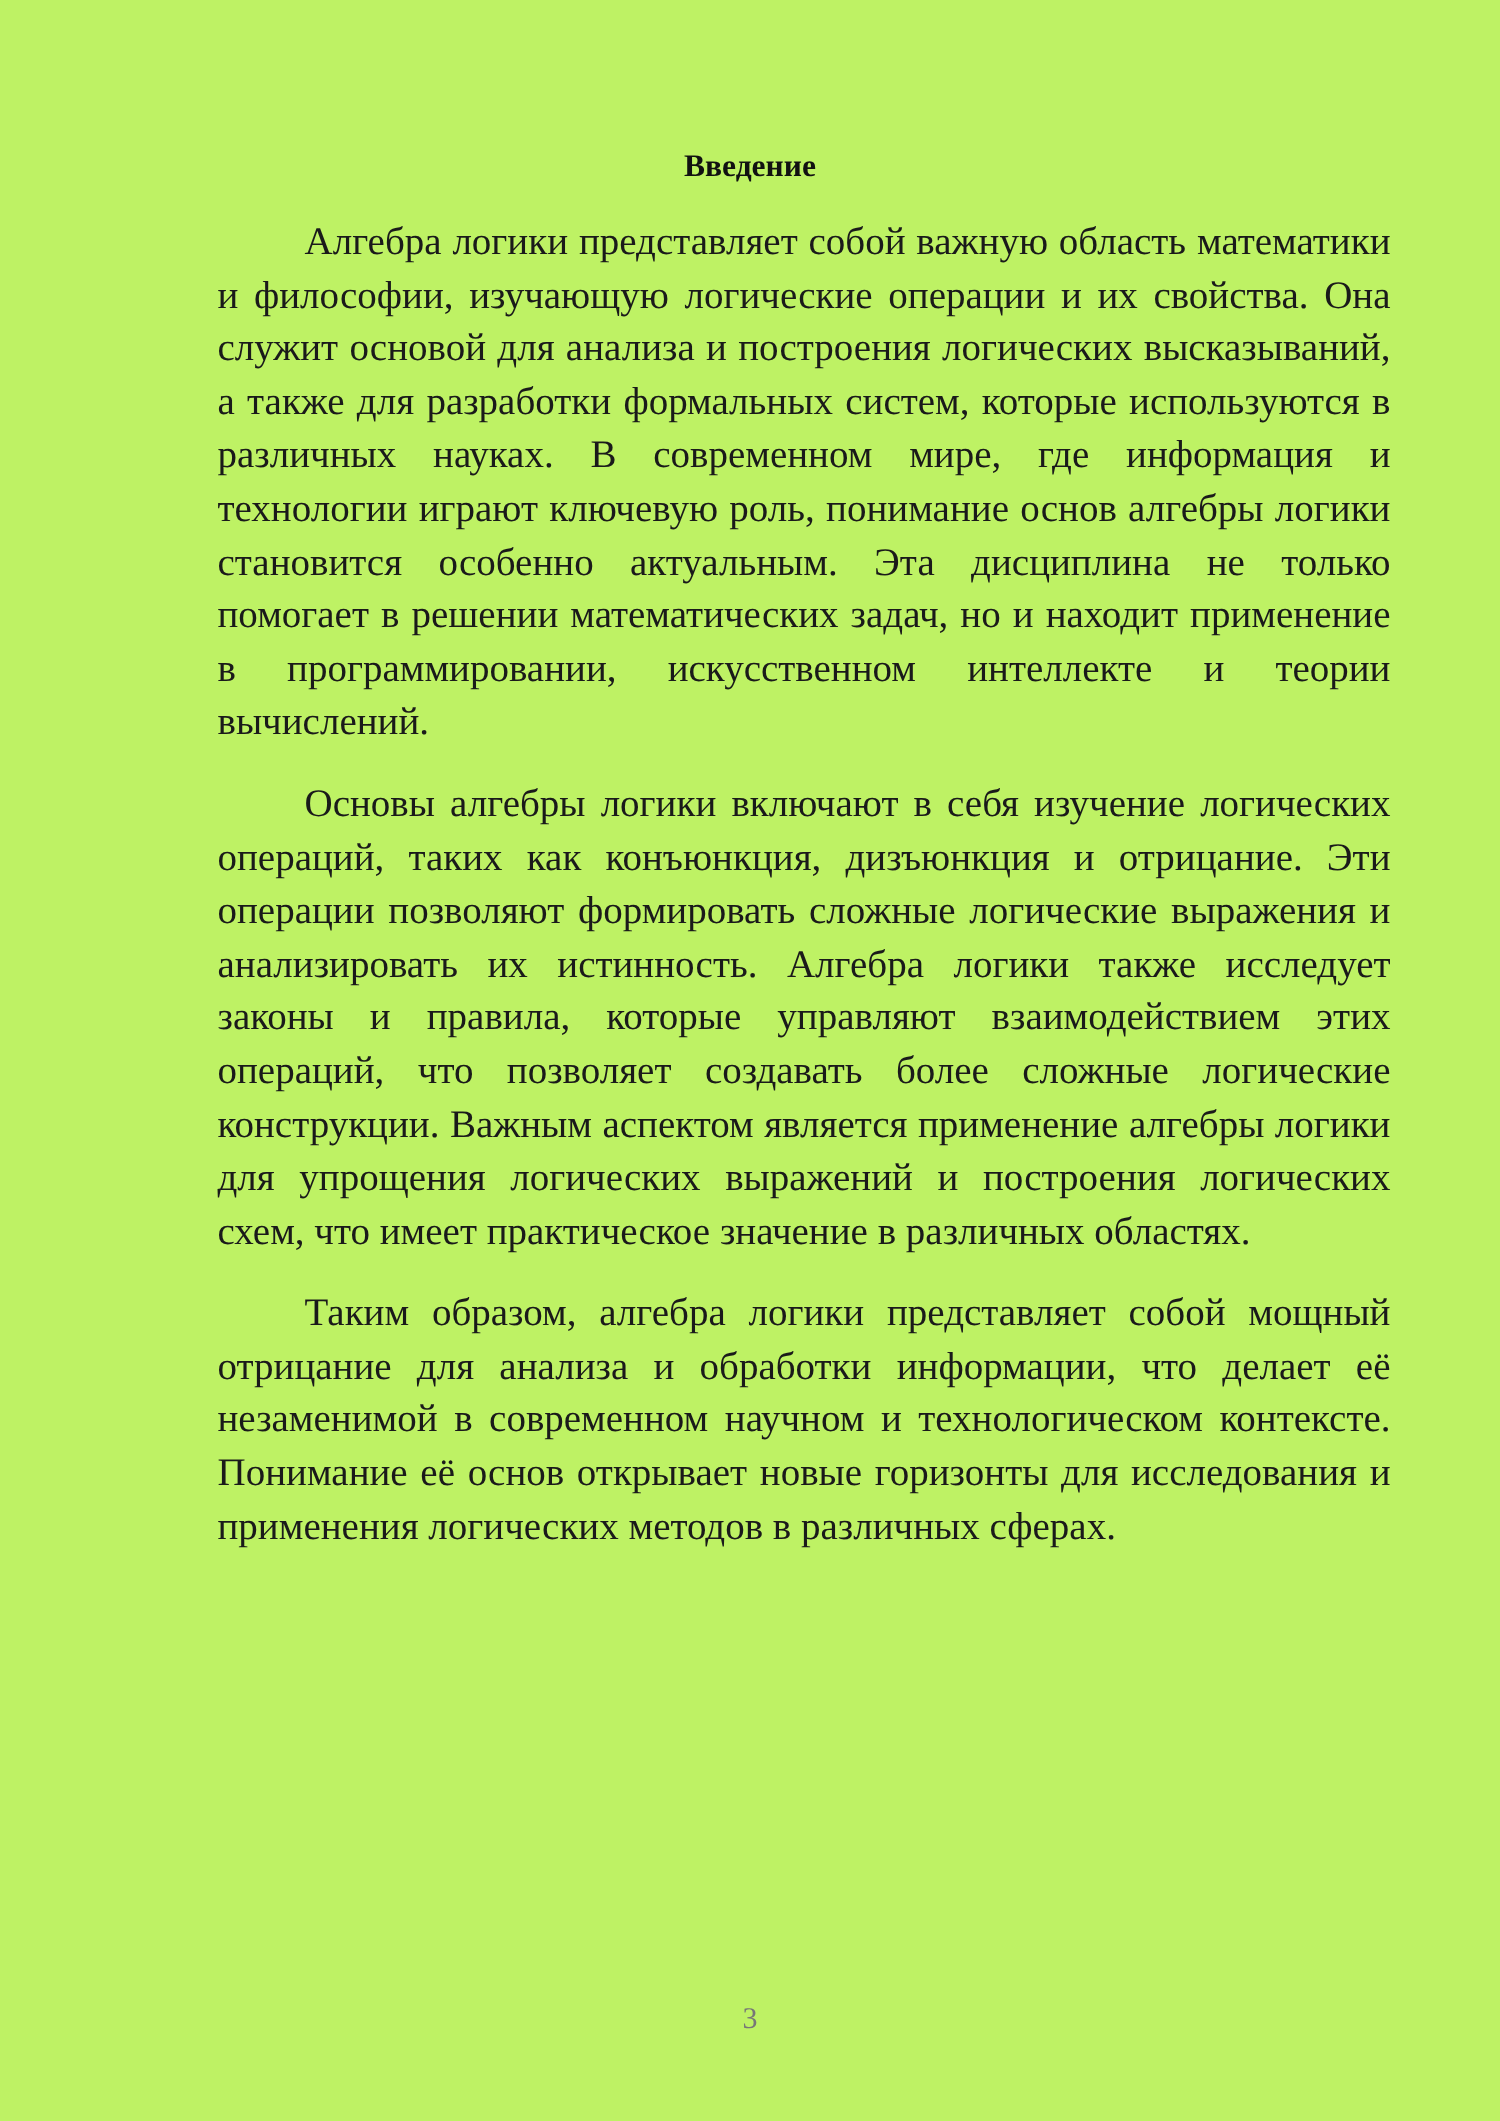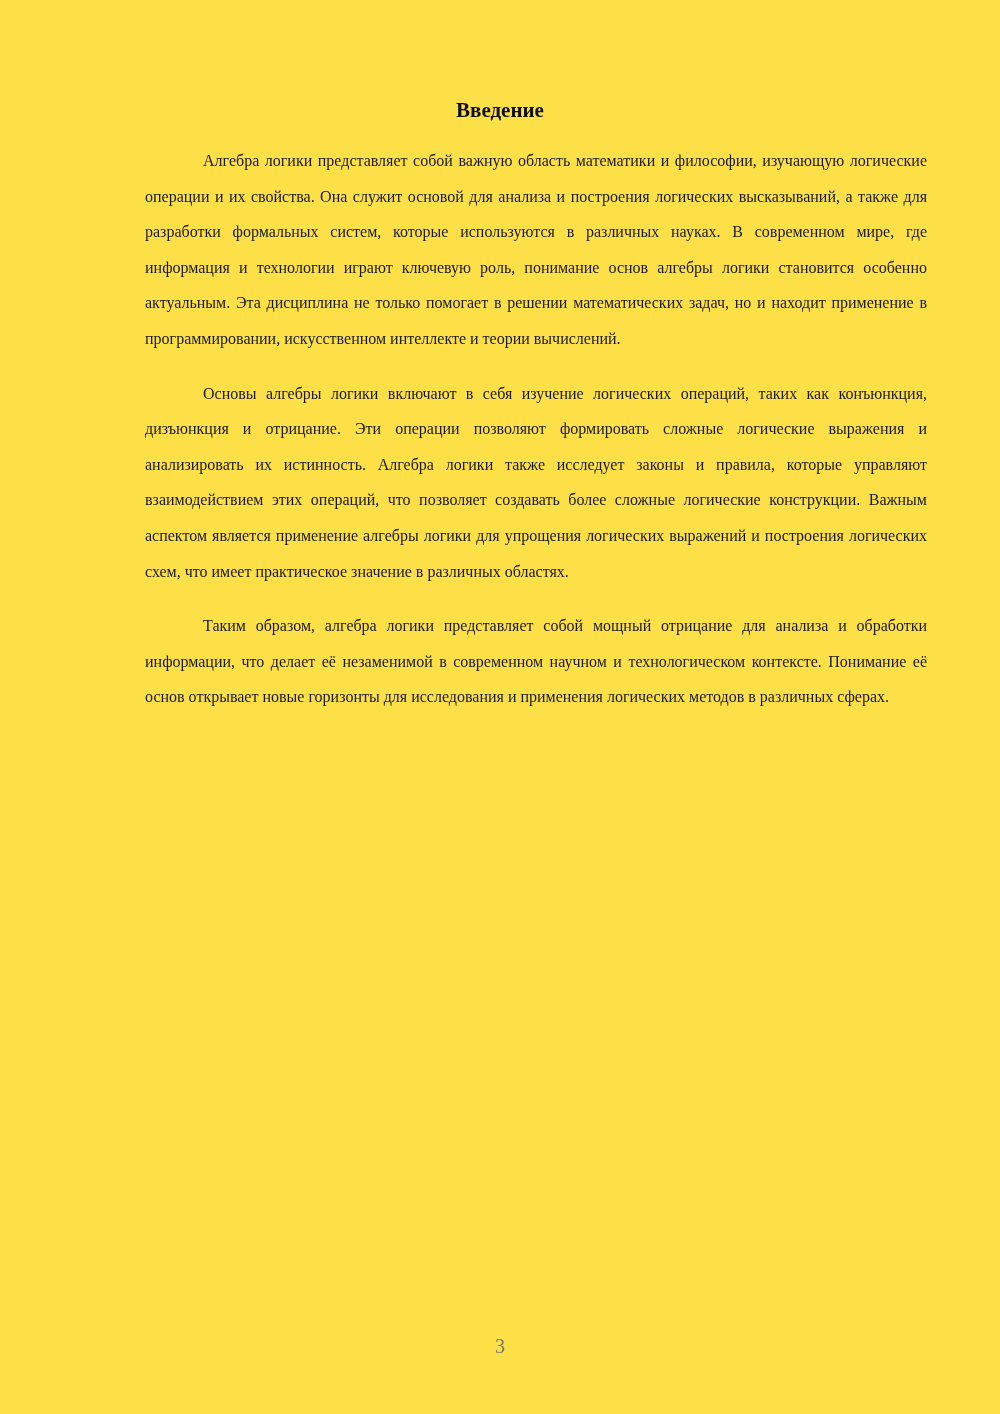--- a/index.html
+++ b/index.html
@@ -1,24 +1,24 @@
 <!DOCTYPE html>
 <html><head>
 <meta charset="utf-8">
 <style>
   html, body { margin: 0; padding: 0; background: #ffffff; }
   body { width: 1000px; height: 1414px; position: relative; overflow: hidden; }
-  .page { position: absolute; left: 0; top: 0; width: 1000px; height: 1414px; background: #fde047; }
+  .page { position: absolute; left: 0; top: 0; width: 1000px; height: 1414px; background: #bef264; }
   .title {
     position: absolute; left: 0; width: 1000px; top: 98px; text-align: center;
     font-family: "Liberation Serif", serif; font-weight: bold; font-size: 21px; color: #111;
   }
   .body {
     position: absolute; left: 145px; width: 782px; top: 143px;
-    font-family: "Liberation Serif", serif; font-size: 16px; line-height: 35.6px; color: #1a1a1a;
+    font-family: "Liberation Serif", serif; font-size: 26px; line-height: 35.6px; color: #1a1a1a;
     text-align: justify;
   }
   .body p { margin: 0 0 19px 0; text-indent: 58px; }
   .pagenum {
     position: absolute; left: 0; width: 1000px; top: 1335px; text-align: center;
     font-family: "Liberation Serif", serif; font-size: 20px; color: #777;
   }
 </style>
 </head>
 <body>

